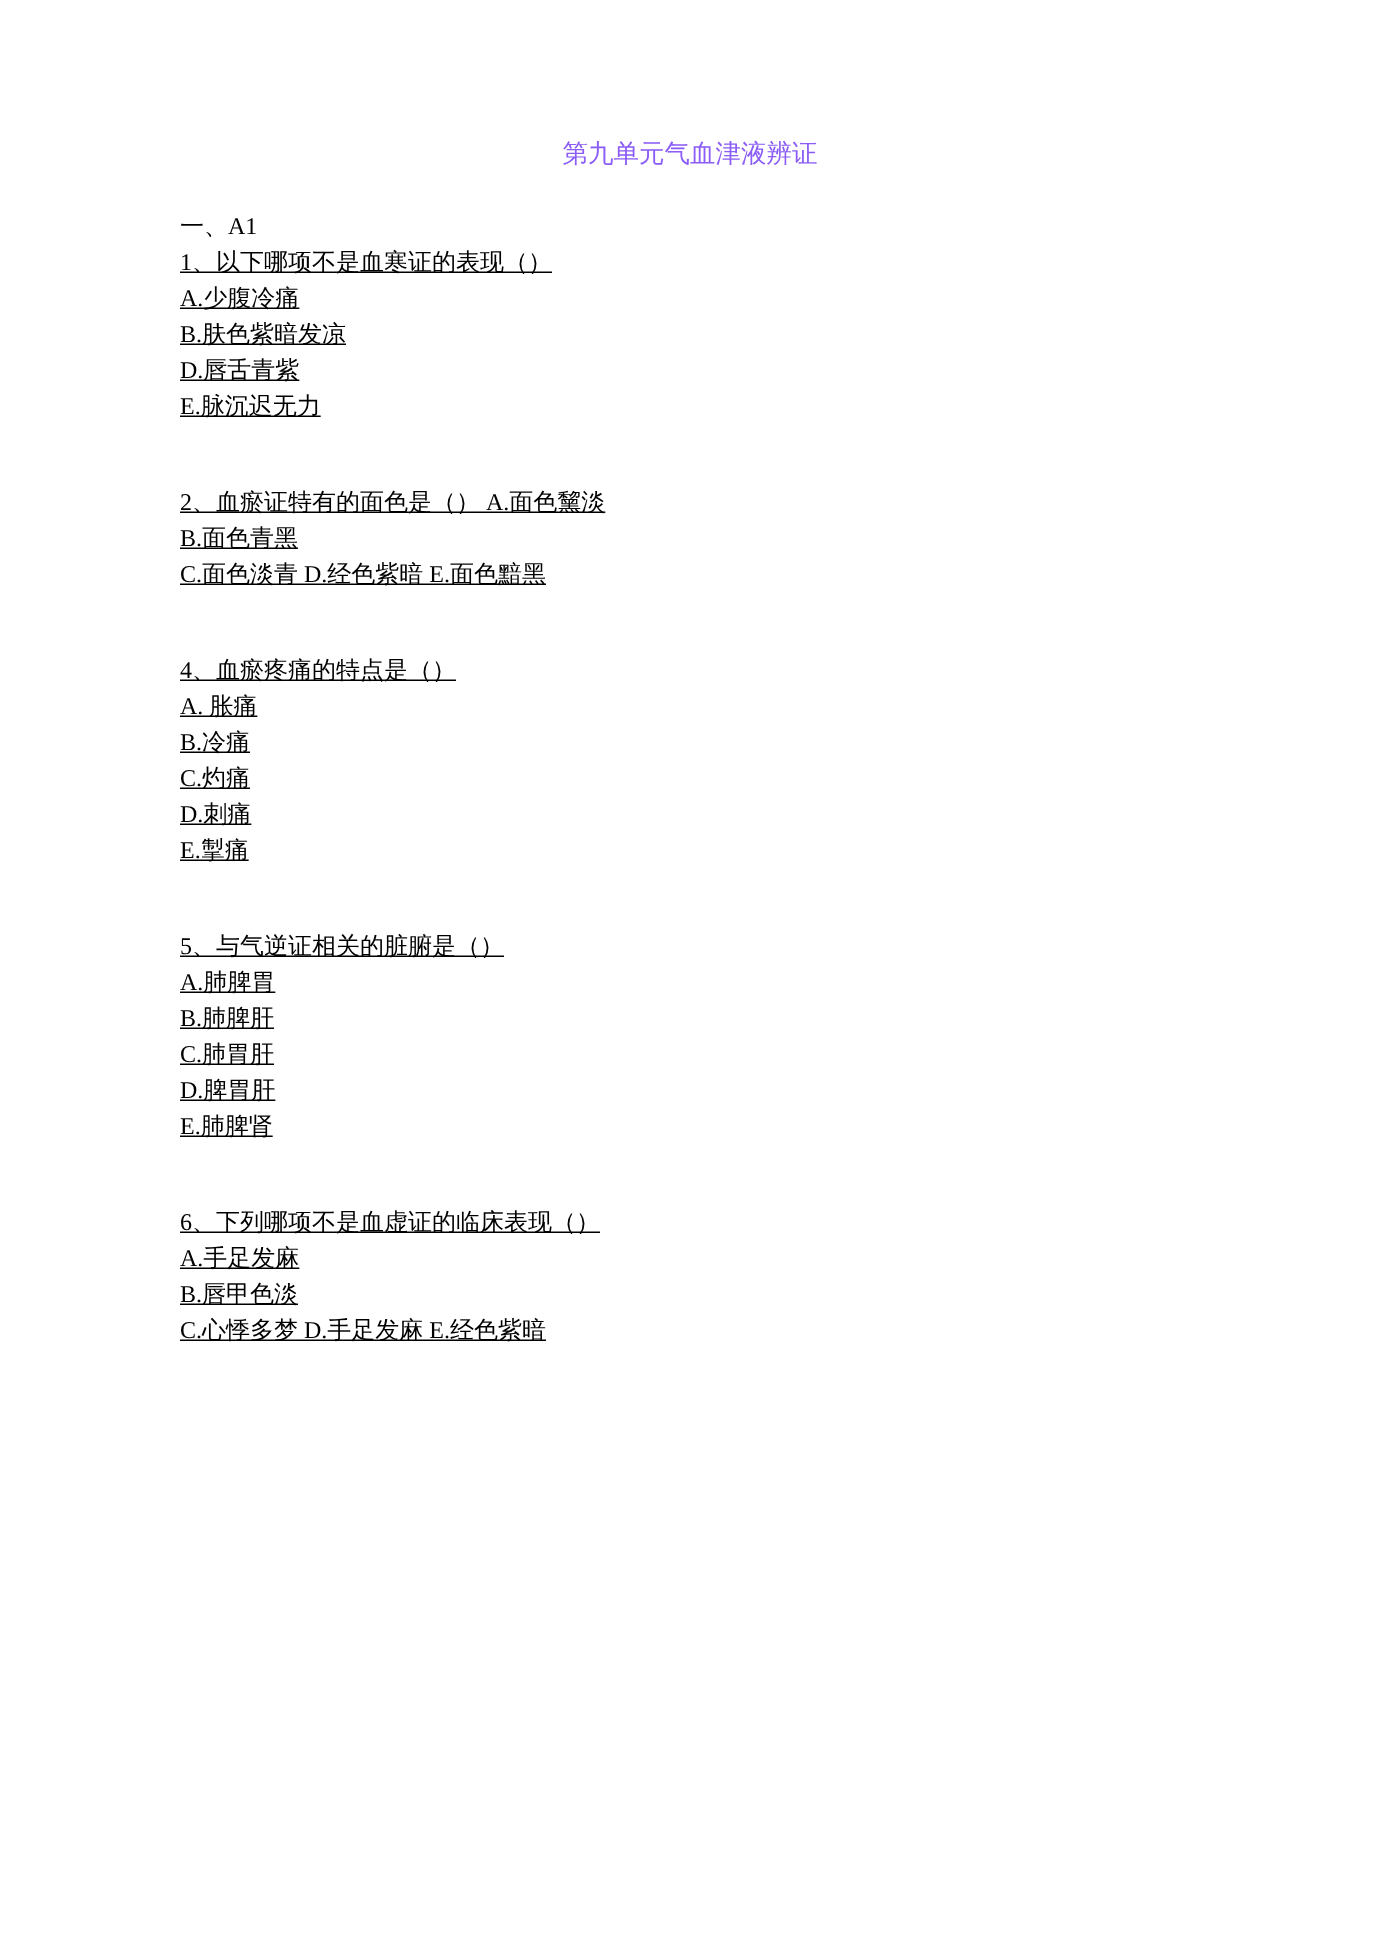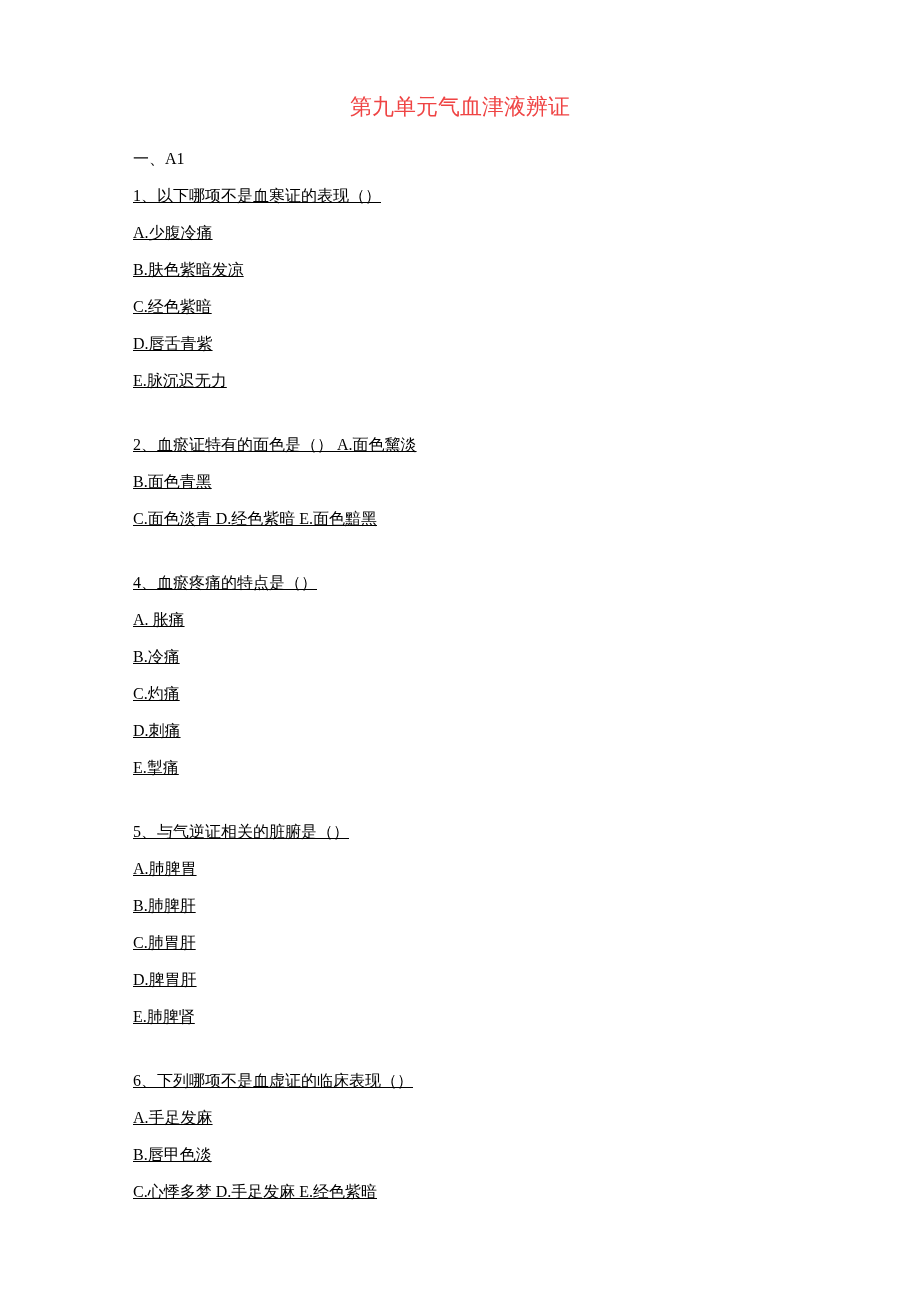--- a/index.html
+++ b/index.html
@@ -12,54 +12,53 @@
     line-height: 1.5;
   }
   .page {
     width: 920px;
     min-height: 1301px;
     padding: 90px 120px 60px 120px;
     box-sizing: border-box;
   }
   .title {
     text-align: center;
-    color: #ef4444;
-    font-size: 22px;
+    color: #8b5cf6;
+    font-size: 17px;
     margin-bottom: 24px;
     font-family: "SimSun", "宋体", serif;
   }
   .section-header {
     margin-bottom: 2px;
   }
   .question-block {
     margin-bottom: 40px;
     text-decoration: underline;
   }
   .question-block:last-child {
     margin-bottom: 0;
   }
   .line {
-    margin: 13px;
+    margin: 0;
     padding: 0;
   }
 </style>
 </head>
 <body>
 
 <div class="page">
 
   <div class="title">第九单元气血津液辨证</div>
 
   <div class="section-header line">一、A1</div>
 
   <div class="question-block">
     <p class="line">1、以下哪项不是血寒证的表现（）</p>
     <p class="line">A.少腹冷痛</p>
     <p class="line">B.肤色紫暗发凉</p>
-    <p class="line">C.经色紫暗</p>
     <p class="line">D.唇舌青紫</p>
     <p class="line">E.脉沉迟无力</p>
   </div>
 
   <div class="question-block">
     <p class="line">2、血瘀证特有的面色是（） A.面色黧淡</p>
     <p class="line">B.面色青黑</p>
     <p class="line">C.面色淡青 D.经色紫暗 E.面色黯黑</p>
   </div>
 

